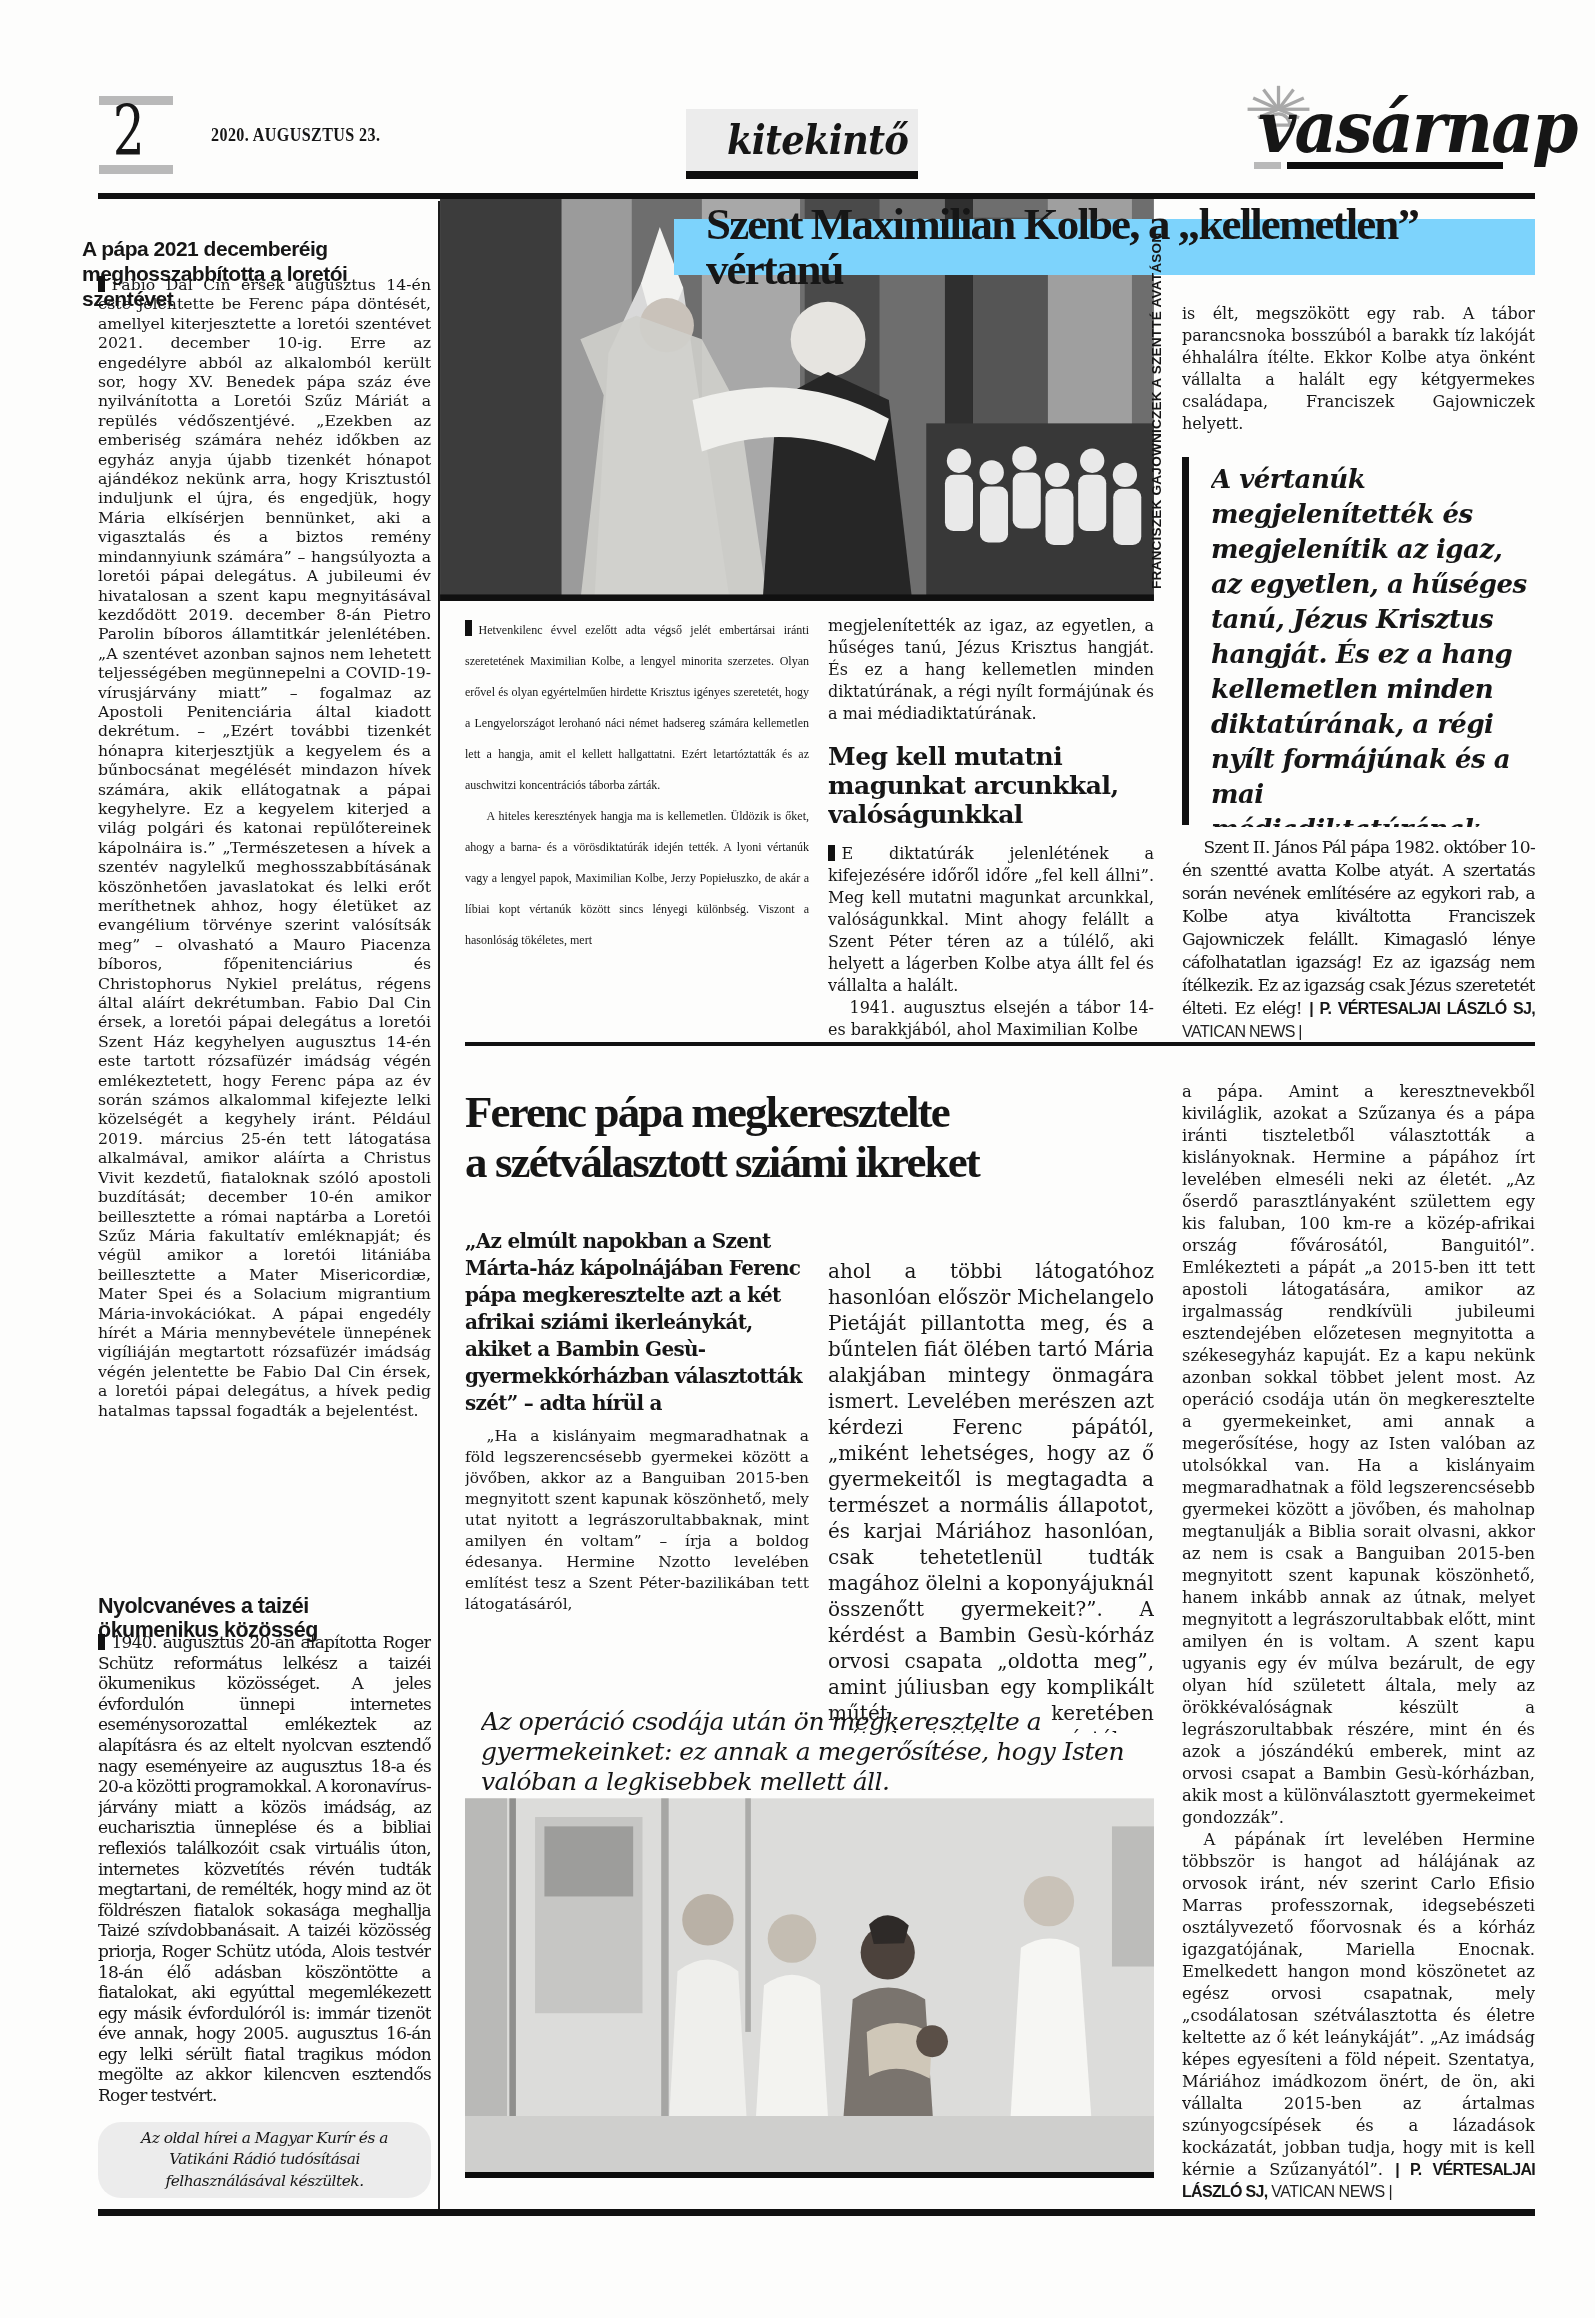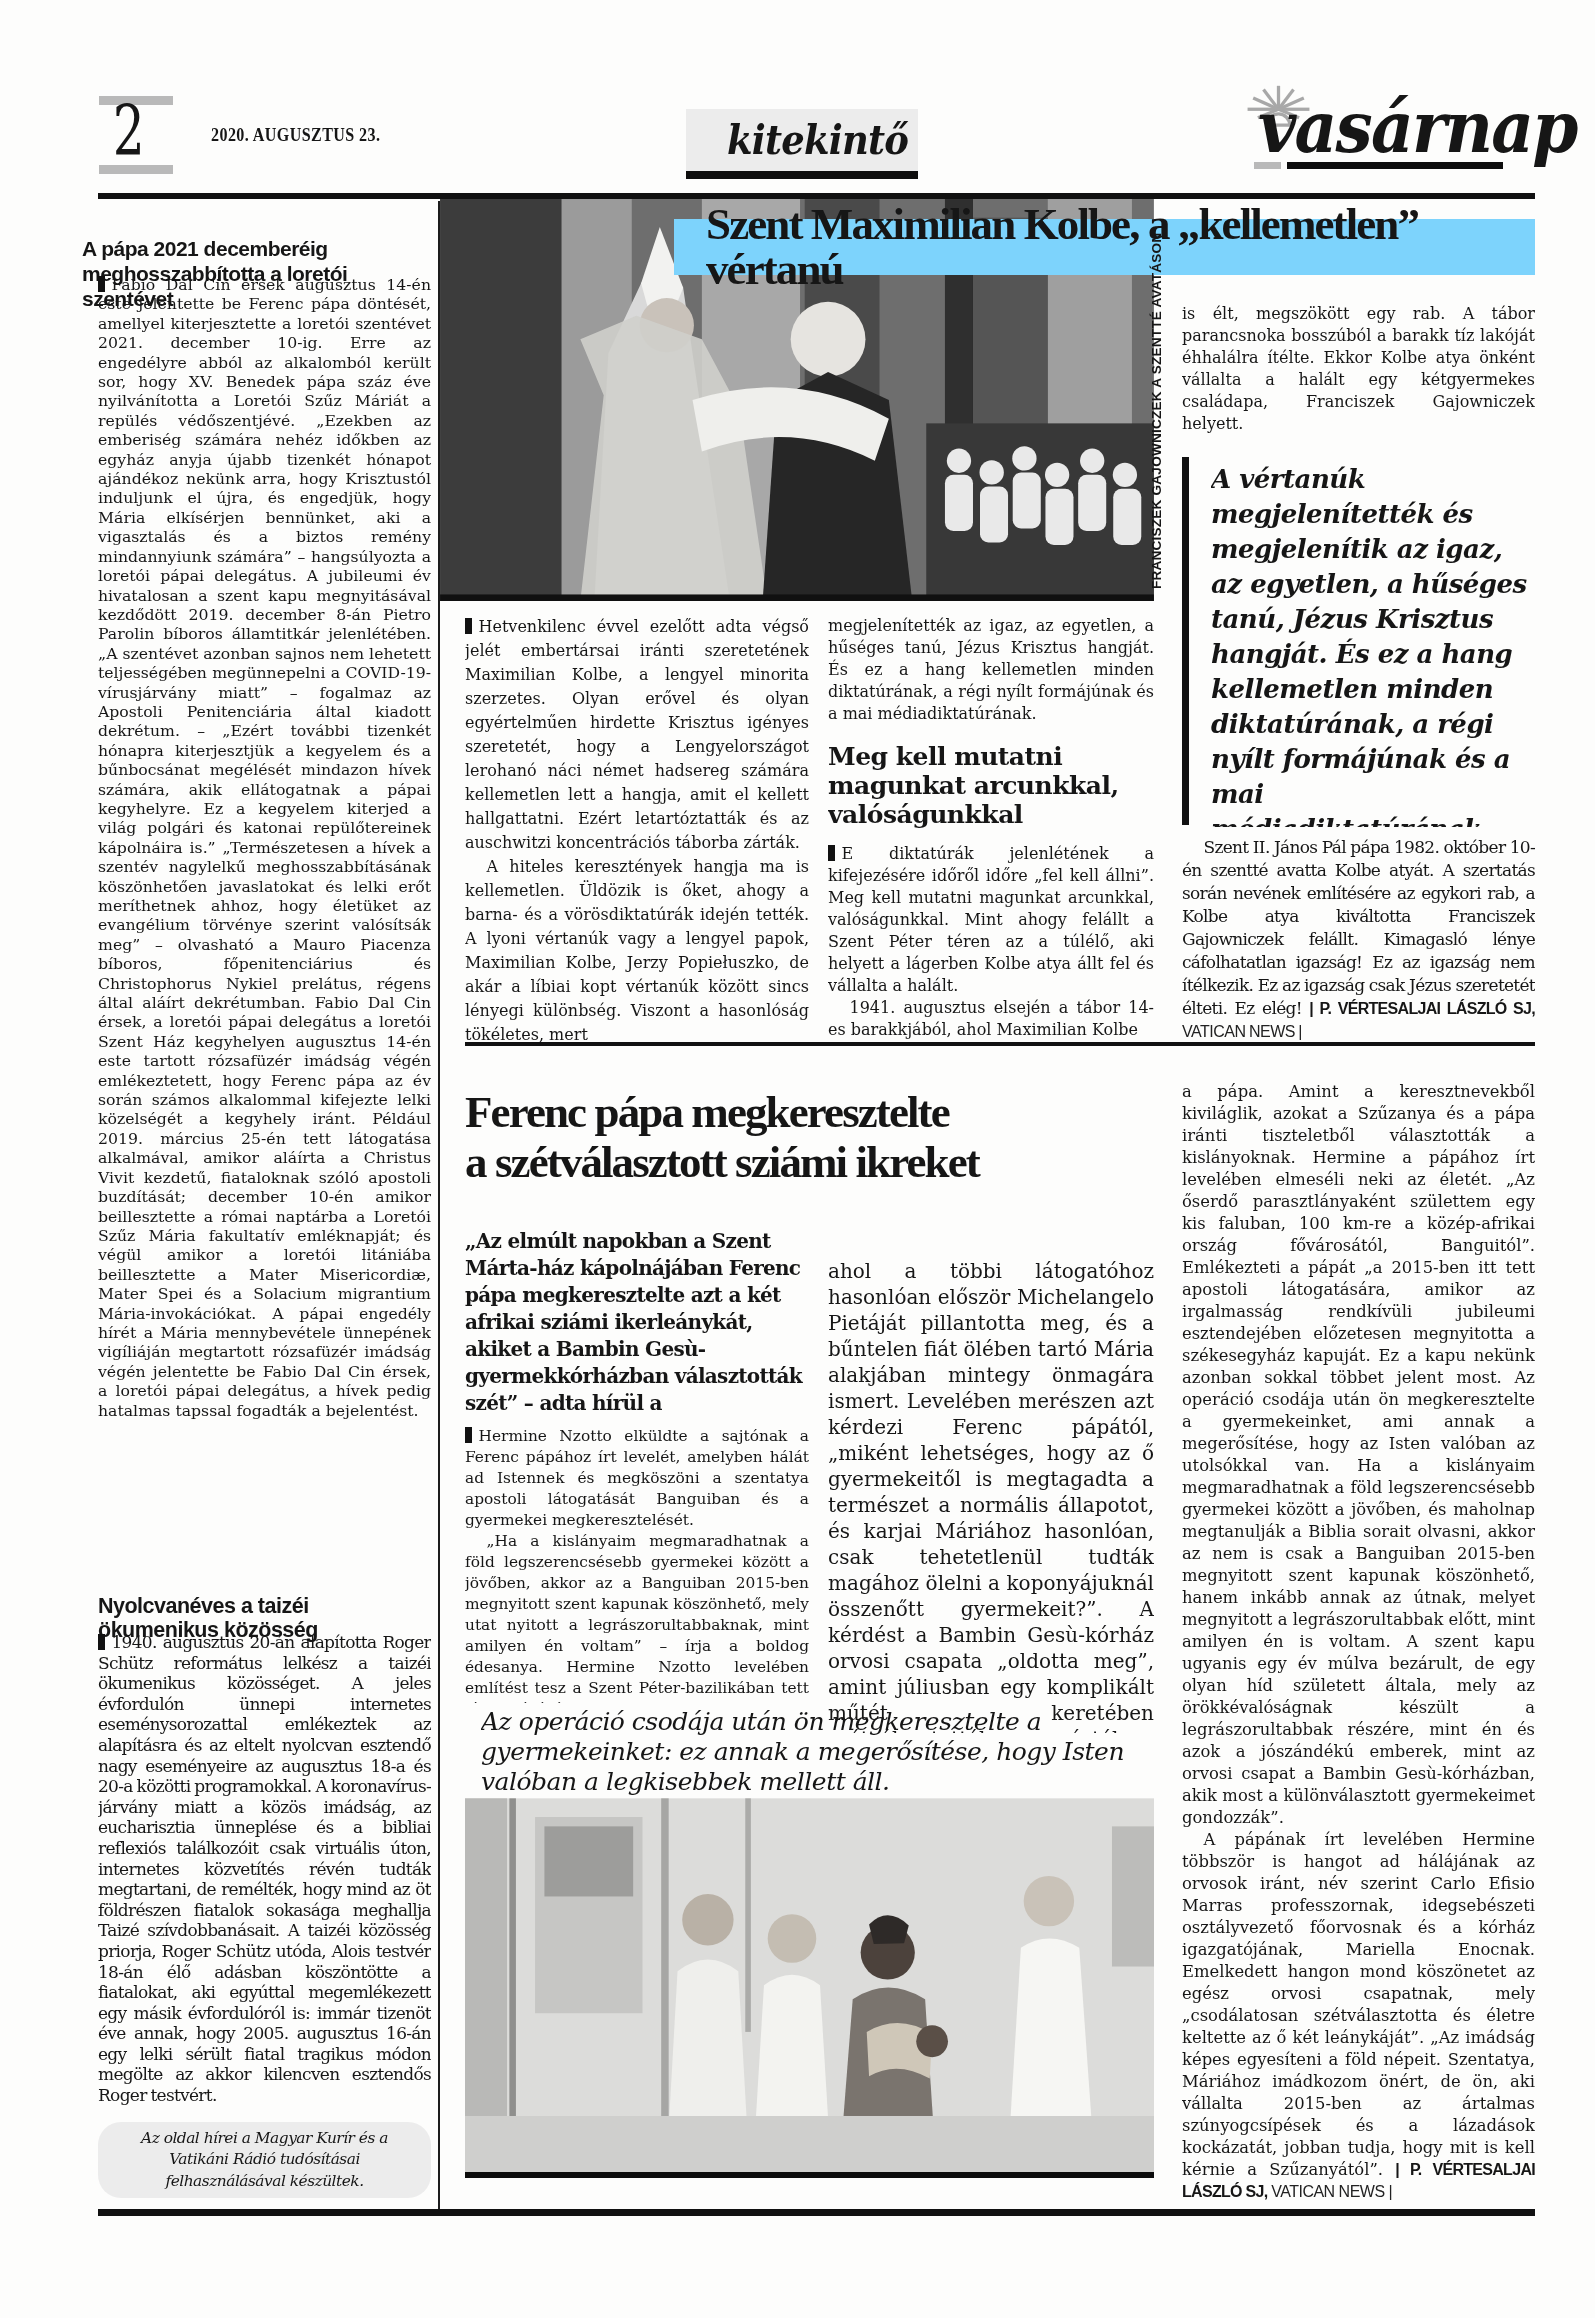--- a/index.html
+++ b/index.html
@@ -44,21 +44,21 @@
   #srcbox span{font:italic 15.4px/21.5px "DejaVu Serif",serif;text-align:center;letter-spacing:-0.5px;}
 
   
   #photo1{position:absolute;left:440px;top:199px;width:714px;height:402px;overflow:hidden;}
   #headline1{position:absolute;left:674px;top:219px;width:861px;height:56px;background:#7dd3fc;
              display:flex;align-items:center;padding-left:32px;
              font:700 45px/1 "Liberation Serif",serif;letter-spacing:-1.9px;transform-origin:left;}
   #vcap{position:absolute;left:1150px;top:306px;height:283px;width:20.6px;
         writing-mode:vertical-rl;transform:rotate(180deg);
         font:700 13.6px/1 "Liberation Sans",sans-serif;letter-spacing:0.2px;white-space:nowrap;}
-  #k-col1{left:465px;top:615px;width:344px;height:428px;font-size:16px;line-height:24px;}
+  #k-col1{left:465px;top:615px;width:344px;height:428px;font-size:12px;line-height:31px;font-family:Liberation Serif, serif;}
   #k-col2{left:828px;top:615px;width:326px;height:428px;font-size:16px;line-height:22px;}
   #k-sub{font:700 25px/29px "DejaVu Serif",serif;letter-spacing:-0.5px;margin:17px 0 14px;text-align:left;}
   #k-col2 .sp{margin-top:0;}
   #midrule{position:absolute;left:465px;top:1042px;width:1070px;height:4.2px;background:#111;}
 
   
   #r-top{left:1182px;top:303px;width:353px;height:140px;font-size:16px;line-height:22px;}
   #pq-bar{position:absolute;left:1182px;top:457px;width:7px;height:368px;background:#111;}
   #pq{left:1211px;top:462px;width:325px;height:365px;text-align:left;
       font:700 italic 26px/35px "DejaVu Serif",serif;letter-spacing:-0.5px;}
@@ -194,21 +194,20 @@
   <div id="midrule" data-name="section-divider-rule"></div>
 
   <div id="headline2" data-name="twins-headline">
     <div>Ferenc pápa megkeresztelte</div>
     <div>a szétválasztott sziámi ikreket</div>
   </div>
 
   <div id="t-lede" class="colblock" data-name="twins-lede">„Az elmúlt napokban a Szent Márta-ház kápolnájában Ferenc pápa megkeresztelte azt a két afrikai sziámi ikerleánykát, akiket a Bambin Gesù-gyermekkórházban választották szét” – adta hírül a kisgyermekek édesanyja.</div>
 
   <div id="t-col1" class="colblock" data-name="twins-column-1">
-    <p class="lead"><span class="pmark" data-name="paragraph-marker-icon"></span><span>Hermine Nzotto elküldte a sajtónak a Ferenc pápához írt levelét, amelyben hálát ad Istennek és megköszöni a szentatya apostoli látogatását Banguiban és a gyermekei megkeresztelését.</span></p>
     <p class="ind">„Ha a kislányaim megmaradhatnak a föld legszerencsésebb gyermekei között a jövőben, akkor az a Banguiban 2015-ben megnyitott szent kapunak köszönhető, mely utat nyitott a legrászorultabbaknak, mint amilyen én voltam” – írja a boldog édesanya. Hermine Nzotto levelében említést tesz a Szent Péter-bazilikában tett látogatásáról,</p>
   </div>
   <div id="t-col2" class="colblock" data-name="twins-column-2">
     <p>ahol a többi látogatóhoz hasonlóan először Michelangelo Pietáját pillantotta meg, és a bűntelen fiát ölében tartó Mária alakjában mintegy önmagára ismert. Levelében merészen azt kérdezi Ferenc pápától, „miként lehetséges, hogy az ő gyermekeitől is megtagadta a természet a normális állapotot, és karjai Máriához hasonlóan, csak tehetetlenül tudták magához ölelni a koponyájuknál összenőtt gyermekeit?”. A kérdést a Bambin Gesù-kórház orvosi csapata „oldotta meg”, amint júliusban egy komplikált műtét keretében szétválasztották egymástól a két leánykát, akik most egészségesen élnek.</p>
     <p class="ind">A sikeres műtét után kérte Ervina és Prefina édesanyja a szentatyát arra, hogy keresztelje meg gyermekeit. A magánszertartás keretében végzett keresztelés során az ikreket a Mária és Francesca névre keresztelte meg</p>
   </div>
 
   <div id="t-quote" class="colblock" data-name="twins-pull-quote">Az operáció csodája után ön megkeresztelte a gyermekeinket: ez annak a megerősítése, hogy Isten valóban a legkisebbek mellett áll.</div>
 
   <div id="photo2" data-name="twins-baptism-photo">

